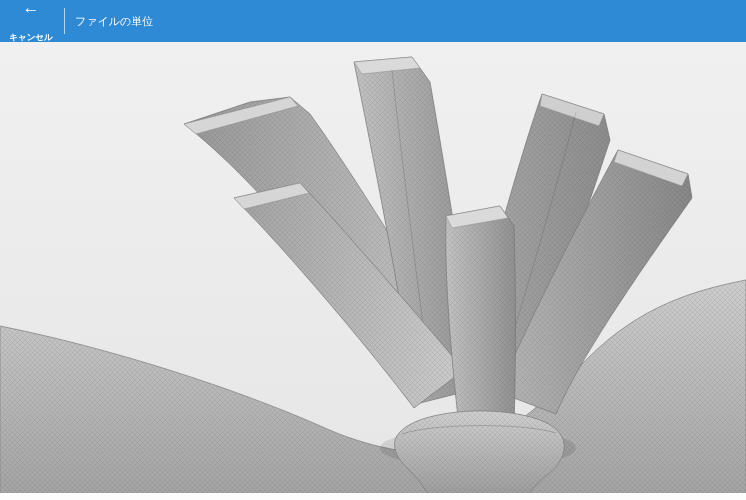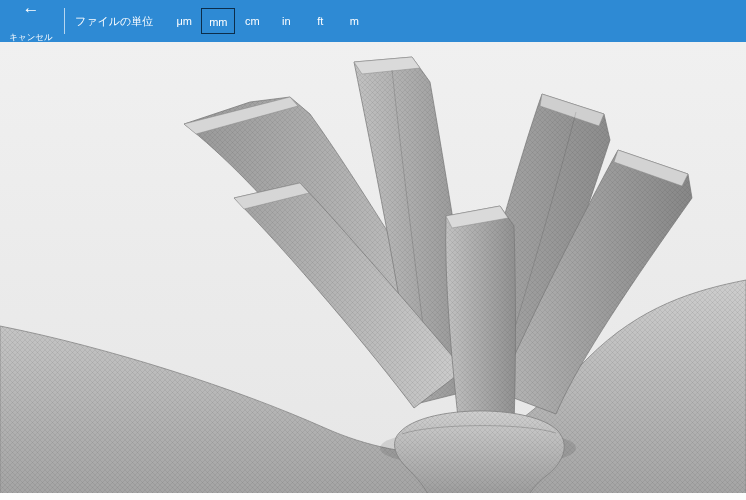--- a/index.html
+++ b/index.html
@@ -24,26 +24,26 @@
     height:40px;min-width:46px;
     margin-right:4px;
     cursor:pointer;
   }
   .tb-icon{height:18px;display:flex;align-items:center;justify-content:center;}
   .arrow-glyph{font-size:17px;line-height:17px;font-weight:400;}
   .circle-glyph{
     width:13px;height:13px;border:1.6px solid #ffffff;border-radius:50%;
     display:inline-block;
   }
-  .tb-label{font-size:8.5px;margin-top:16px;white-space:nowrap;}
+  .tb-label{font-size:8.5px;margin-top:16px;white-space:nowrap;font-weight:bold;}
   .tb-divider{
     width:1px;height:26px;background:rgba(255,255,255,0.65);
     margin:0 10px 0 6px;
   }
-  .tb-units-label{font-size:11px;margin-right:14px;white-space:nowrap;}
+  .tb-units-label{font-size:11px;margin-right:20px;white-space:nowrap;}
   .units-row{display:flex;align-items:center;}
   .unit{
     width:34px;height:26px;line-height:26px;
     text-align:center;font-size:11px;color:#fff;
     cursor:pointer;box-sizing:border-box;
   }
   .unit.selected{
     border:1px solid var(--unit-selected-border,#0c2d4a);
   }
   
@@ -65,28 +65,20 @@
           <span class="arrow-glyph">←</span>
         </span>
       <span class="tb-label">キャンセル</span>
     </div>
 
 
     <div class="tb-divider"></div>
 
     <span class="tb-units-label">ファイルの単位</span>
 
-    <div class="units-row">
-      <div class="unit">μm</div>
-      <div class="unit selected">mm</div>
-      <div class="unit">cm</div>
-      <div class="unit">in</div>
-      <div class="unit">ft</div>
-      <div class="unit">m</div>
-    </div>
   </div>
 
   <div class="canvas">
     <svg xmlns="http://www.w3.org/2000/svg" viewBox="0 42 746 458" preserveAspectRatio="none">
       <defs>
         <pattern id="mesh" width="5" height="5" patternUnits="userSpaceOnUse">
           <path d="M0,5 L5,0 M0,0 L5,5" stroke="rgba(40,40,40,0.16)" stroke-width="0.5" fill="none"></path>
         </pattern>
 
         <linearGradient id="gA" x1="0" y1="0" x2="1" y2="0">

